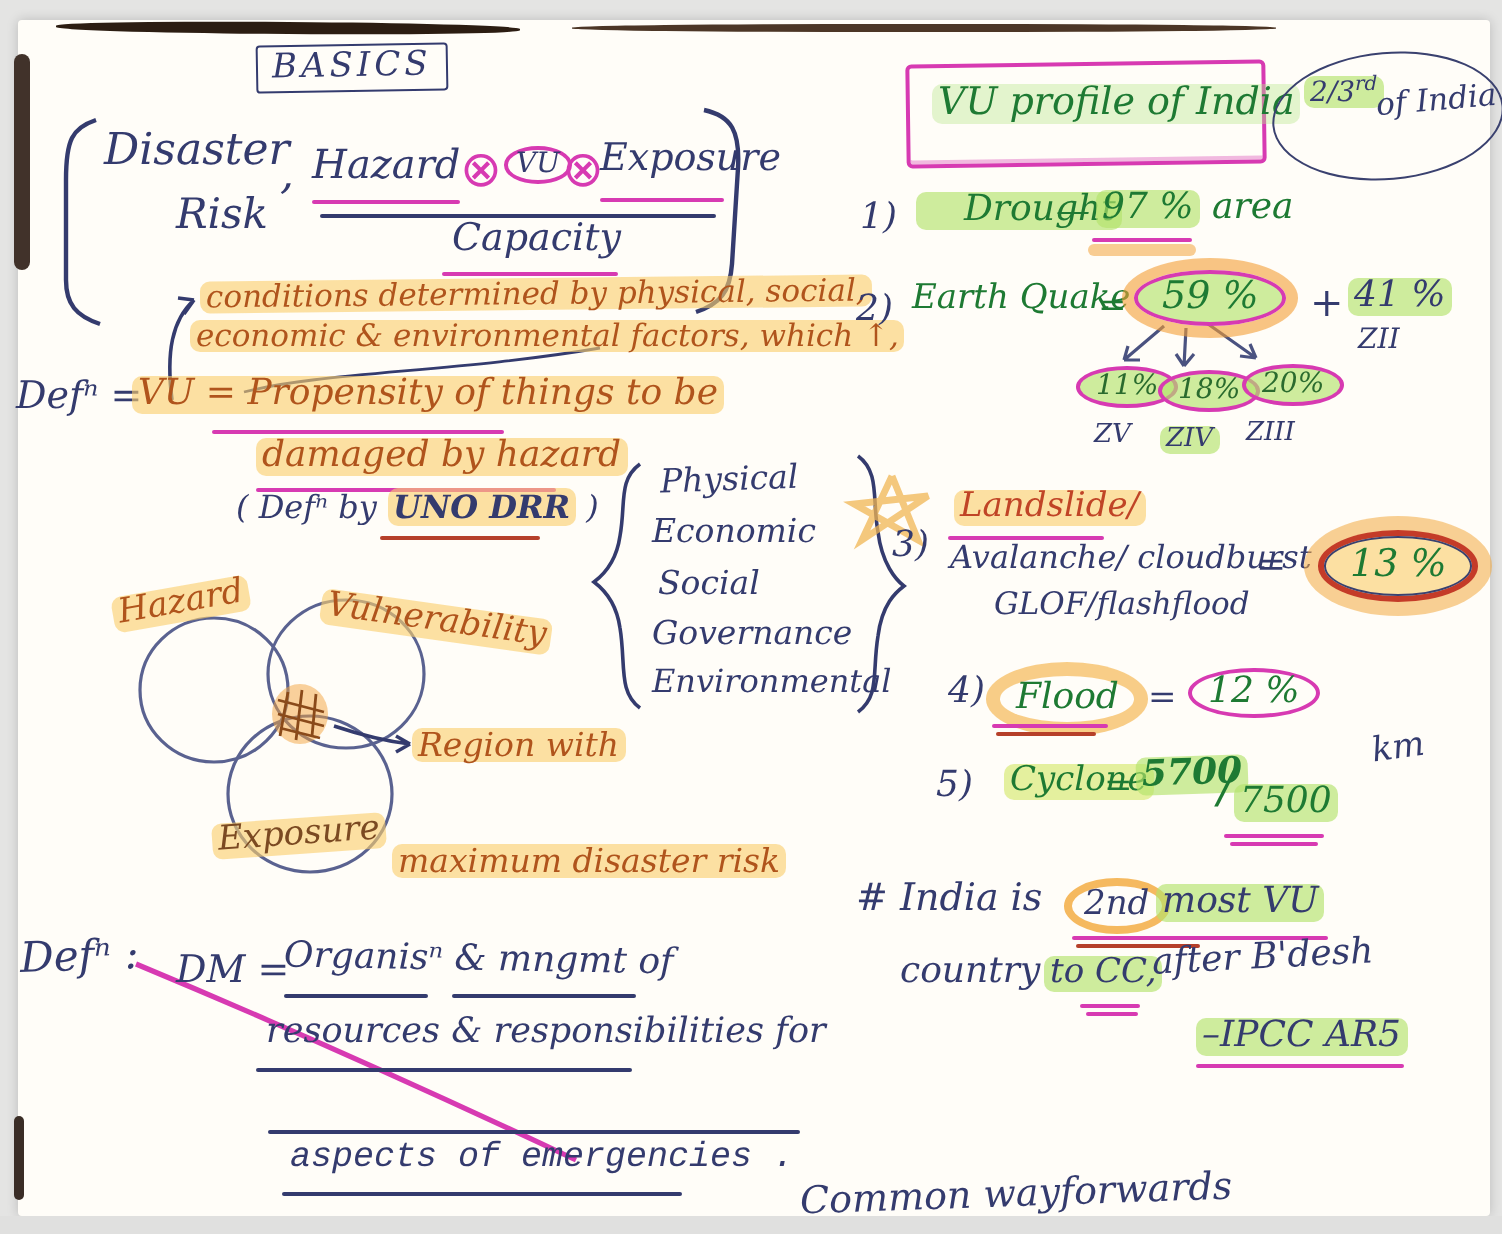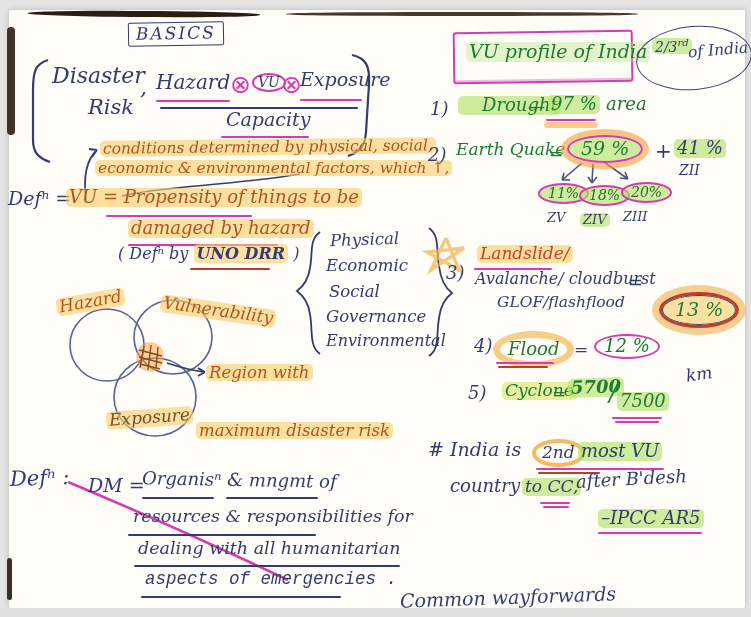--- a/index.html
+++ b/index.html
@@ -122,21 +122,20 @@
   <span class="t ink-orange hl-y" style="left:56px;top:293px;font-size:17px;transform:rotate(-10deg);">Hazard</span>
   <span class="t ink-orange hl-y" style="left:160px;top:302px;font-size:17px;transform:rotate(8deg);">Vulnerability</span>
   <span class="t ink-brown hl-y" style="left:106px;top:409px;font-size:17px;transform:rotate(-4deg);">Exposure</span>
   <span class="t ink-orange hl-y" style="left:206px;top:364px;font-size:16.5px;">Region with</span>
   <span class="t ink-orange hl-y" style="left:196px;top:389px;font-size:16.5px;margin-top:33px;">maximum disaster risk</span>
 
   <span class="t ink-navy" style="left:10px;top:467px;font-size:21px;transform:rotate(-2deg);">Defⁿ :</span>
   <span class="t ink-navy" style="left:88px;top:476px;font-size:19px;">DM =</span>
   <span class="t ink-navy" style="left:142px;top:471px;font-size:18px;transform:rotate(1deg);">Organisⁿ &amp; mngmt of</span>
   <span class="t ink-navy" style="left:133px;top:507px;font-size:17.5px;">resources &amp; responsibilities for</span>
-  <span class="t ink-navy" style="left:138px;top:539px;font-size:17.5px;">dealing with all humanitarian</span>
   <span class="t ink-navy" style="left:145px;top:570px;font-size:17.5px;font-family:Liberation Mono, monospace;">aspects of emergencies .</span>
   <div class="ul ul-navy" style="left:142px;top:497px;width:72px;"></div>
   <div class="ul ul-navy" style="left:226px;top:497px;width:92px;"></div>
   <div class="ul ul-navy" style="left:128px;top:534px;width:188px;"></div>
   <div class="ul ul-navy" style="left:134px;top:565px;width:266px;"></div>
   <div class="ul ul-navy" style="left:141px;top:596px;width:200px;"></div>
 
   <div class="box-pink" style="left:453px;top:31px;width:176px;height:48px;transform:rotate(-.8deg);"></div>
   <span class="t ink-green" style="left:466px;top:42px;font-size:19px;background:rgba(186,230,140,.4);border-radius:5px;padding:0 3px;">VU profile of India</span>
   <div class="oval-navy" style="left:636px;top:26px;width:114px;height:62px;transform:rotate(-5deg);"></div>
@@ -166,21 +165,21 @@
   <span class="t ink-navy hl-g" style="left:580px;top:213px;font-size:13px;">ZIV</span>
   <span class="t ink-dgreen circ-pink hl-g" style="left:621px;top:182px;font-size:14px;">20%</span>
   <span class="t ink-navy" style="left:623px;top:210px;font-size:13px;">ZIII</span>
 
   <span class="t ink-navy" style="left:446px;top:264px;font-size:18px;">3)</span>
   <span class="t ink-redorange hl-y" style="left:477px;top:245px;font-size:17px;">Landslide/</span>
   <div class="ul" style="left:474px;top:268px;width:78px;"></div>
   <span class="t ink-navy" style="left:475px;top:271px;font-size:16px;">Avalanche/ cloudburst</span>
   <span class="t ink-navy" style="left:497px;top:294px;font-size:15.5px;">GLOF/flashflood</span>
   <span class="t ink-navy" style="left:628px;top:274px;font-size:18px;">=</span>
-  <span class="t ink-green circ-13 hl-y" style="left:662px;top:268px;font-size:19px;margin-top:27px;">13 %</span>
+  <span class="t ink-green circ-13 hl-y" style="left:662px;top:268px;font-size:19px;">13 %</span>
 
   <span class="t ink-navy" style="left:474px;top:337px;font-size:18px;">4)</span>
   <span class="t ink-green ring-flood" style="left:500px;top:338px;font-size:18px;">Flood</span>
   <div class="ul" style="left:496px;top:362px;width:58px;"></div>
   <div class="ul ul-red" style="left:498px;top:366px;width:50px;"></div>
   <span class="t ink-navy" style="left:574px;top:341px;font-size:17px;">=</span>
   <span class="t ink-green circ-pink" style="left:594px;top:334px;font-size:18px;">12 %</span>
 
   <span class="t ink-navy" style="left:468px;top:384px;font-size:18px;">5)</span>
   <span class="t ink-green hl-yg" style="left:490px;top:382px;font-size:17px;margin-left:12px;">Cyclone</span>

